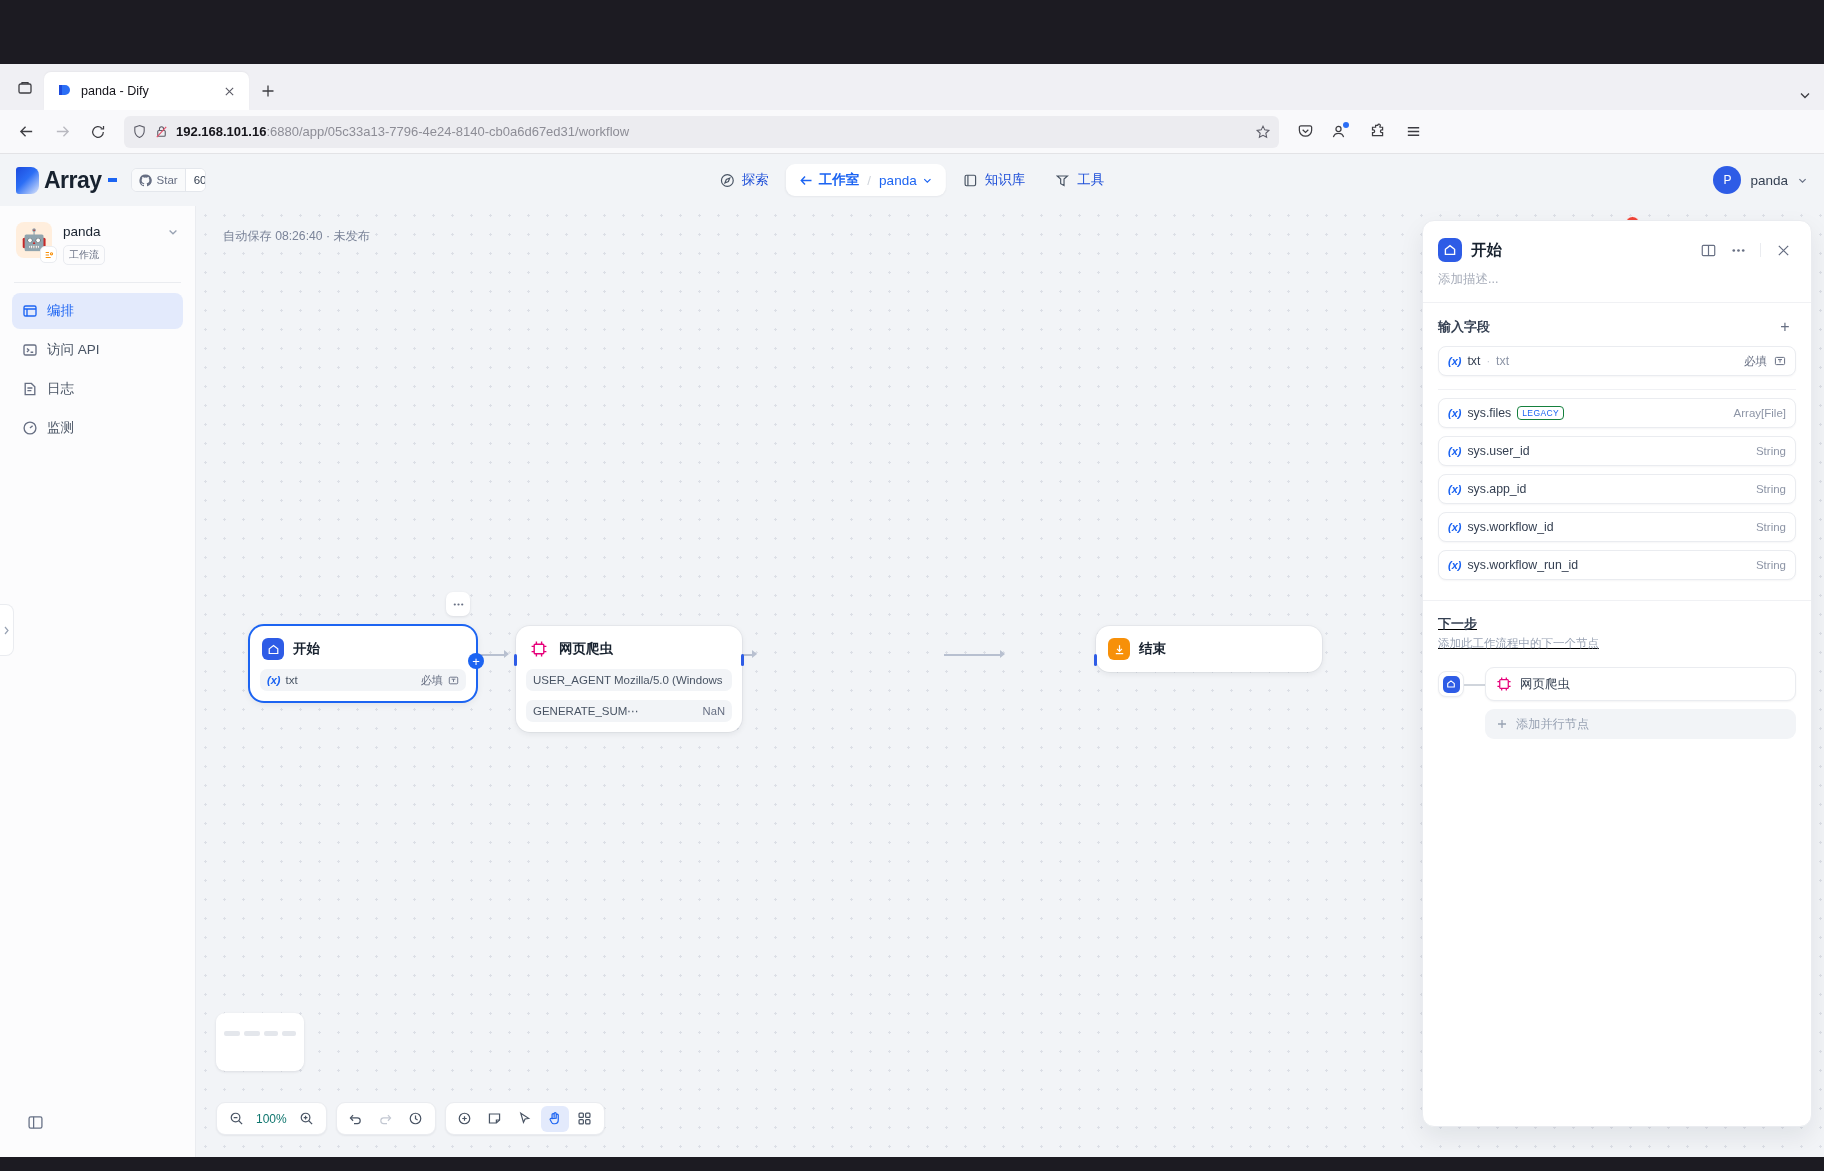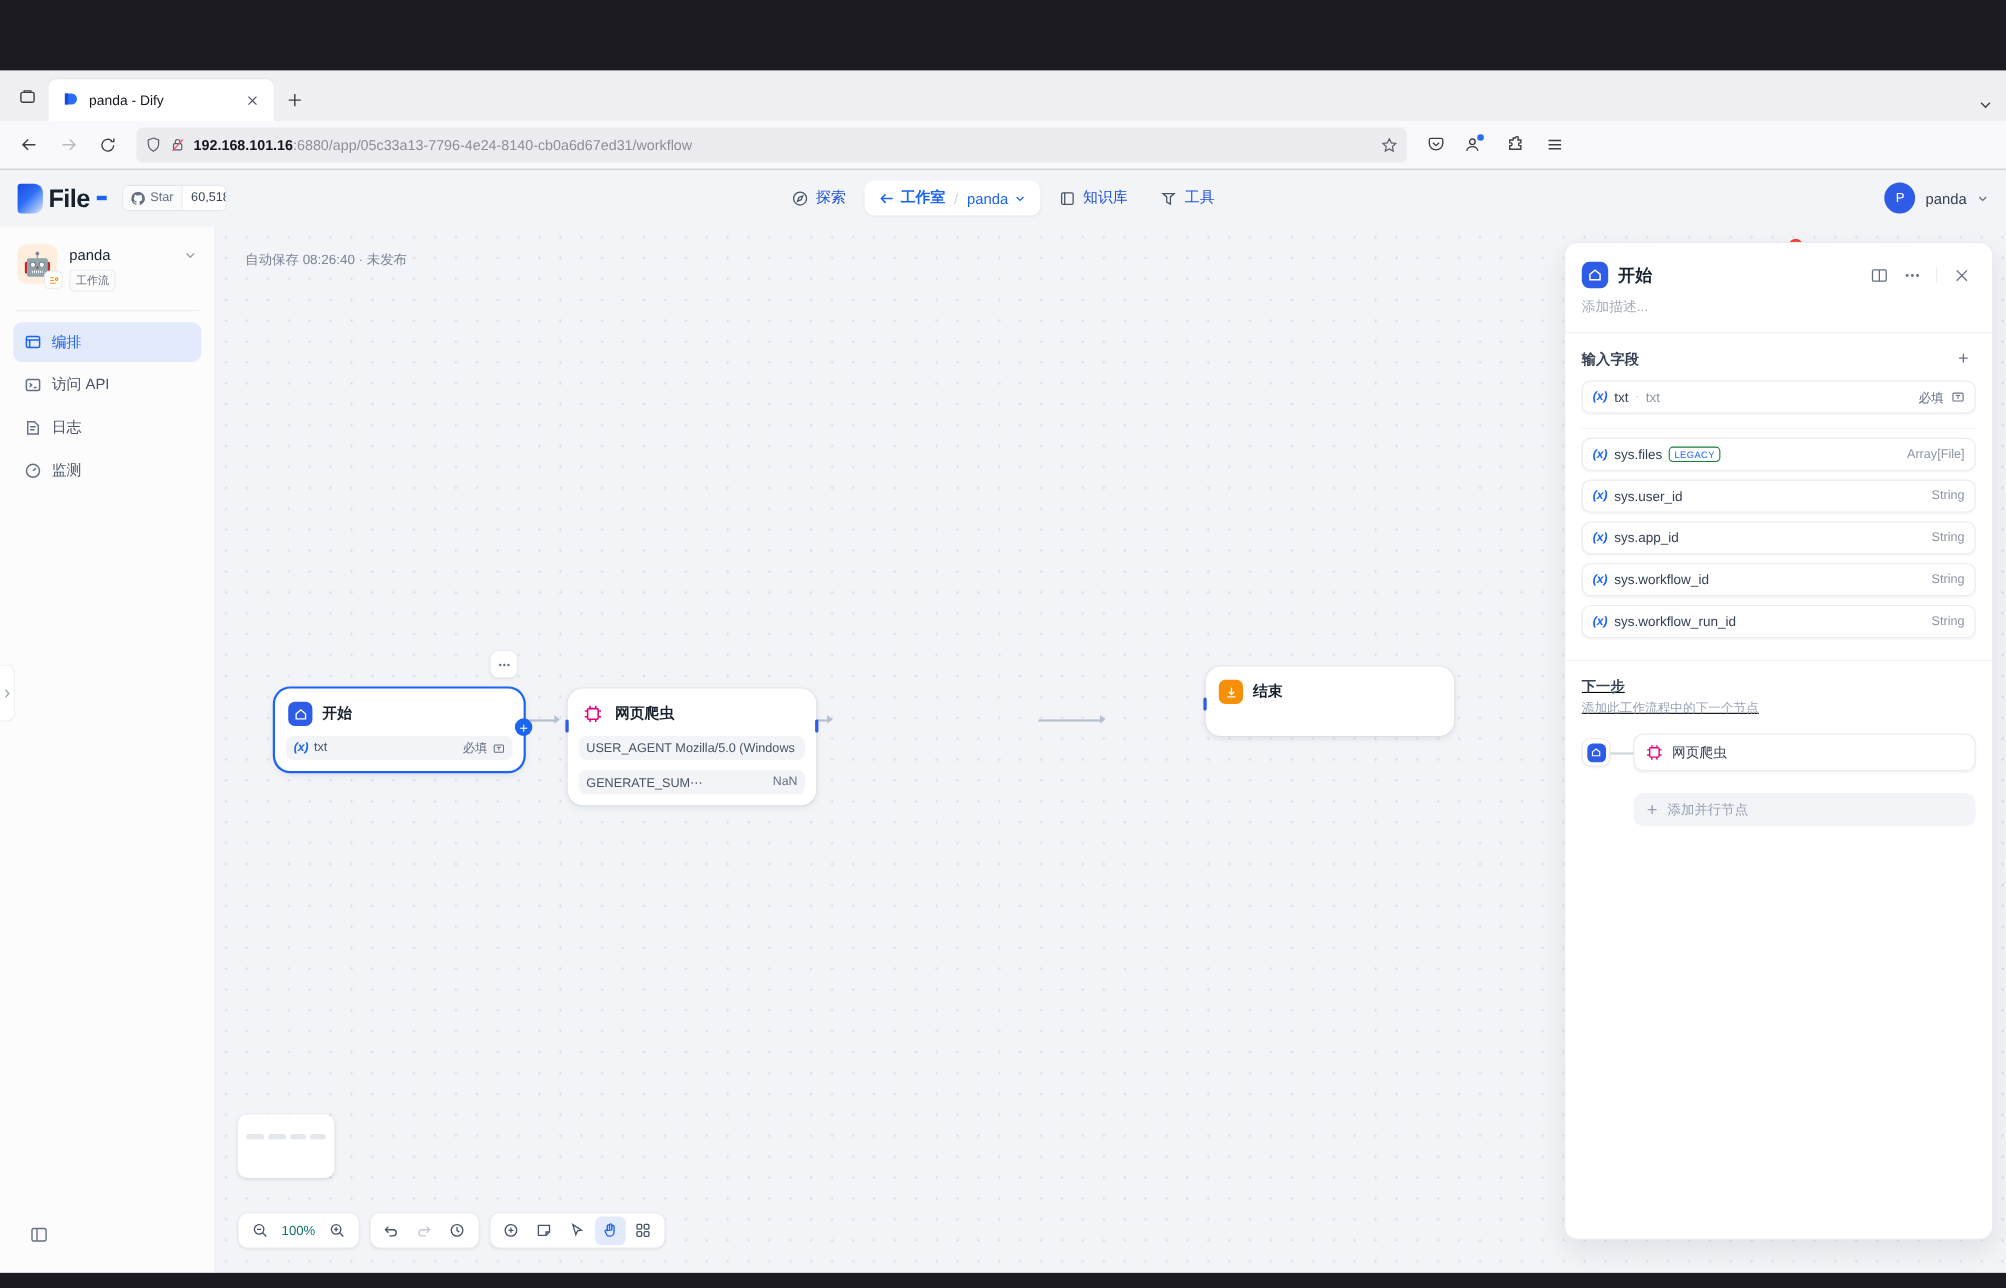--- a/index.html
+++ b/index.html
@@ -311,21 +311,21 @@
   }
   .next-conn { width: 21px; height: 1.5px; background: #d0d5dc; margin-top: 17px; }
   .next-col { flex: 1; }
   .next-item {
     display: flex; align-items: center; gap: 8px; height: 34px; border: 1px solid #eaecf0;
     border-radius: 9px; padding: 0 10px; background: #fff;
     box-shadow: 0 1px 2px rgba(16,24,40,.05); font-size: 12.5px; color: #354052;
   }
   .next-par {
     display: flex; align-items: center; gap: 8px; height: 30px; border-radius: 9px;
-    padding: 0 11px; background: #f2f4f7; font-size: 12.2px; color: #98a2b3; margin-top: 20px;
+    padding: 0 11px; background: #f2f4f7; font-size: 12.2px; color: #98a2b3; margin-top: 8px;
   }
   svg { display: block; }
 </style>
 </head>
 <body>
 
 <div class="browser-top"></div>
 
 <div class="tabstrip">
   <div class="tab-listbtn">
@@ -423,21 +423,21 @@
       </svg>
   </div>
 </div>
 
 <div class="app">
 
   <div class="app-header">
     <div class="logo-wrap">
       <div class="dify-logo">
         <span class="logo-mark"></span>
-        <span class="logo-text">File</span>
+        <span class="logo-text">Array</span>
         <span class="logo-cursor"></span>
       </div>
       <div class="star-pill">
         <span class="lbl">
           <span>
             <svg width="13" height="13" viewBox="0 0 16 16" fill="#676f83">
                 <path d="M8 .6a7.4 7.4 0 0 0-2.34 14.43c.37.07.5-.16.5-.35v-1.3c-2.06.45-2.5-.88-2.5-.88-.34-.86-.83-1.1-.83-1.1-.68-.46.05-.45.05-.45.75.05 1.15.77 1.15.77.67 1.14 1.75.81 2.18.62.07-.49.26-.82.48-1-1.65-.19-3.38-.83-3.38-3.67 0-.81.29-1.47.76-1.99-.08-.19-.33-.95.07-1.97 0 0 .62-.2 2.03.76a7.1 7.1 0 0 1 3.7 0c1.4-.96 2.02-.76 2.02-.76.4 1.02.15 1.78.08 1.97.47.52.76 1.18.76 1.99 0 2.85-1.74 3.48-3.39 3.66.27.23.51.69.51 1.38v2.05c0 .2.13.43.5.35A7.4 7.4 0 0 0 8 .6z"></path>
               </svg>
           </span>
           <span>Star</span>
@@ -691,21 +691,21 @@
       </div>
       <div class="node-row">
         <span>GENERATE_SUM⋯</span>
         <span class="right">NaN</span>
       </div>
       <span class="handle" style="left:-2px;top:28px;"></span>
       <span class="handle" style="right:-2px;top:28px;"></span>
     </div>
 
 
-    <div class="node" style="left:900px;top:400px;width:226px;padding-bottom:29px;">
+    <div class="node" style="left:900px;top:420px;width:226px;padding-bottom:12px;">
       <div class="node-head">
         <span class="node-icon" style="background:#f79009;">
           <svg width="13" height="13" viewBox="0 0 14 14" fill="none" stroke="#fff" stroke-width="1.3">
               <path d="M7 2.4v6.6M4.4 6.4L7 9l2.6-2.6M3 11.4h8"></path>
             </svg>
         </span>
         <span class="node-title">结束</span>
       </div>
       <span class="handle" style="left:-2px;top:28px;"></span>
     </div>

